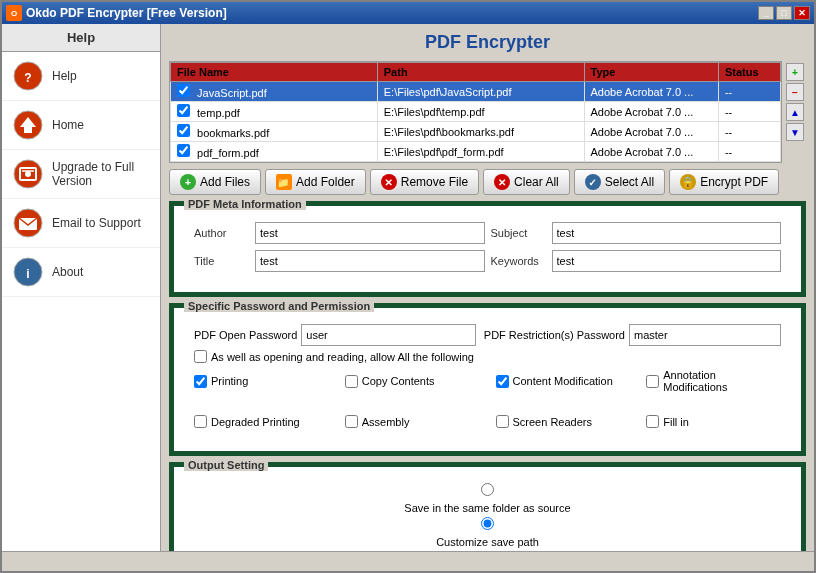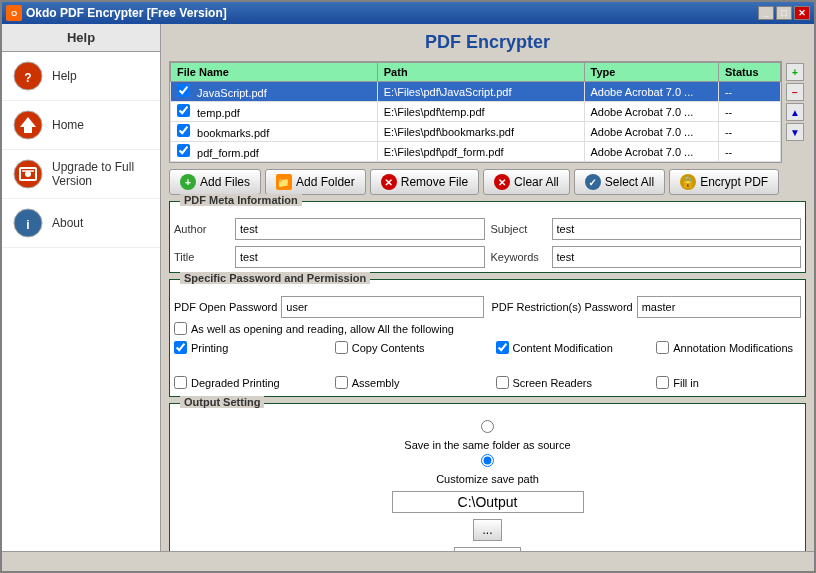--- a/index.html
+++ b/index.html
@@ -23,21 +23,21 @@
     .sidebar-icon { width: 32px; height: 32px; display: flex; align-items: center; justify-content: center; flex-shrink: 0; }
     .sidebar-label { font-size: 12px; color: #333; }
 
     
     .right-panel { flex: 1; display: flex; flex-direction: column; padding: 8px; background: #d4d0c8; overflow: auto; }
     .panel-title { text-align: center; font-size: 18px; font-weight: bold; color: #1a4a9b; margin-bottom: 8px; }
 
     
     .file-table-container { background: white; border: 1px solid #999; flex: none; }
     .file-table { width: 100%; border-collapse: collapse; }
-    .file-table th { background: #86efac; border: 1px solid #999; padding: 3px 6px; text-align: left; font-size: 11px; }
+    .file-table th { background: #b91c1c; border: 1px solid #999; padding: 3px 6px; text-align: left; font-size: 11px; }
     .file-table td { border: 1px solid #ddd; padding: 2px 6px; font-size: 11px; height: 20px; }
     .file-table tr.selected td { background: #316ac5; color: white; }
 
     
     .table-area { display: flex; gap: 2px; }
     .table-side-buttons { display: flex; flex-direction: column; gap: 2px; padding: 2px; }
     .side-btn { width: 18px; height: 18px; display: flex; align-items: center; justify-content: center; border: 1px solid #999; background: #e8e8e8; cursor: pointer; font-size: 10px; font-weight: bold; }
     .side-btn.green { color: #00aa00; }
     .side-btn.red { color: #cc0000; }
     .side-btn.blue { color: #0000cc; }
@@ -46,21 +46,21 @@
     .toolbar { display: flex; gap: 4px; padding: 6px 0; }
     .tool-btn { display: flex; align-items: center; gap: 4px; padding: 4px 10px; border: 1px solid #999; background: linear-gradient(to bottom, #ffffff, #d8d8d8); cursor: pointer; font-size: 11px; border-radius: 3px; }
     .btn-icon { width: 16px; height: 16px; border-radius: 50%; display: flex; align-items: center; justify-content: center; color: white; font-size: 10px; font-weight: bold; flex-shrink: 0; }
     .btn-icon.green { background: #33aa33; }
     .btn-icon.orange { background: #ff8800; }
     .btn-icon.red { background: #cc0000; }
     .btn-icon.blue-check { background: #336699; }
     .btn-icon.gold { background: #cc9900; }
 
     
-    .section-box { border: 1px solid #14532d; background: white; margin-bottom: 6px; padding: 4px; position: relative; }
+    .section-box { border: 5px solid #14532d; background: white; margin-bottom: 6px; padding: 20px; position: relative; }
     .section-title { position: absolute; top: -8px; left: 10px; background: #d4d0c8; padding: 0 4px; font-weight: bold; font-size: 11px; color: #333; }
 
     
     .meta-grid { display: grid; grid-template-columns: 1fr 1fr; gap: 6px; margin-top: 6px; }
     .field-row { display: flex; align-items: center; gap: 6px; }
     .field-label { width: 55px; font-size: 11px; color: #333; flex-shrink: 0; }
     .field-input { flex: 1; border: 1px solid #999; padding: 2px 4px; font-size: 11px; height: 22px; }
 
     
     .pwd-grid { display: grid; grid-template-columns: 1fr 1fr; gap: 8px; margin-top: 6px; }
@@ -134,20 +134,30 @@
           <svg width="32" height="32" viewBox="0 0 32 32">
             <circle cx="16" cy="16" r="14" fill="#cc3300" stroke="#aaa" stroke-width="1"></circle>
             <rect x="8" y="10" width="16" height="12" rx="1" fill="none" stroke="white" stroke-width="2"></rect>
             <circle cx="16" cy="16" r="3" fill="white"></circle>
             <path d="M10 13 L22 13" stroke="white" stroke-width="1.5"></path>
           </svg>
         </div>
         <span class="sidebar-label">Upgrade to Full Version</span>
       </div>
 
+      <div class="sidebar-item">
+        <div class="sidebar-icon">
+          <svg width="32" height="32" viewBox="0 0 32 32">
+            <circle cx="16" cy="16" r="14" fill="#cc3300" stroke="#aaa" stroke-width="1"></circle>
+            <rect x="7" y="11" width="18" height="12" rx="1" fill="white"></rect>
+            <polyline points="7,11 16,18 25,11" fill="none" stroke="#cc3300" stroke-width="1.5"></polyline>
+          </svg>
+        </div>
+        <span class="sidebar-label">Email to Support</span>
+      </div>
 
       <div class="sidebar-item">
         <div class="sidebar-icon">
           <svg width="32" height="32" viewBox="0 0 32 32">
             <circle cx="16" cy="16" r="14" fill="#336699" stroke="#aaa" stroke-width="1"></circle>
             <text x="16" y="22" text-anchor="middle" fill="white" font-size="18" font-weight="bold">i</text>
           </svg>
         </div>
         <span class="sidebar-label">About</span>
       </div>

